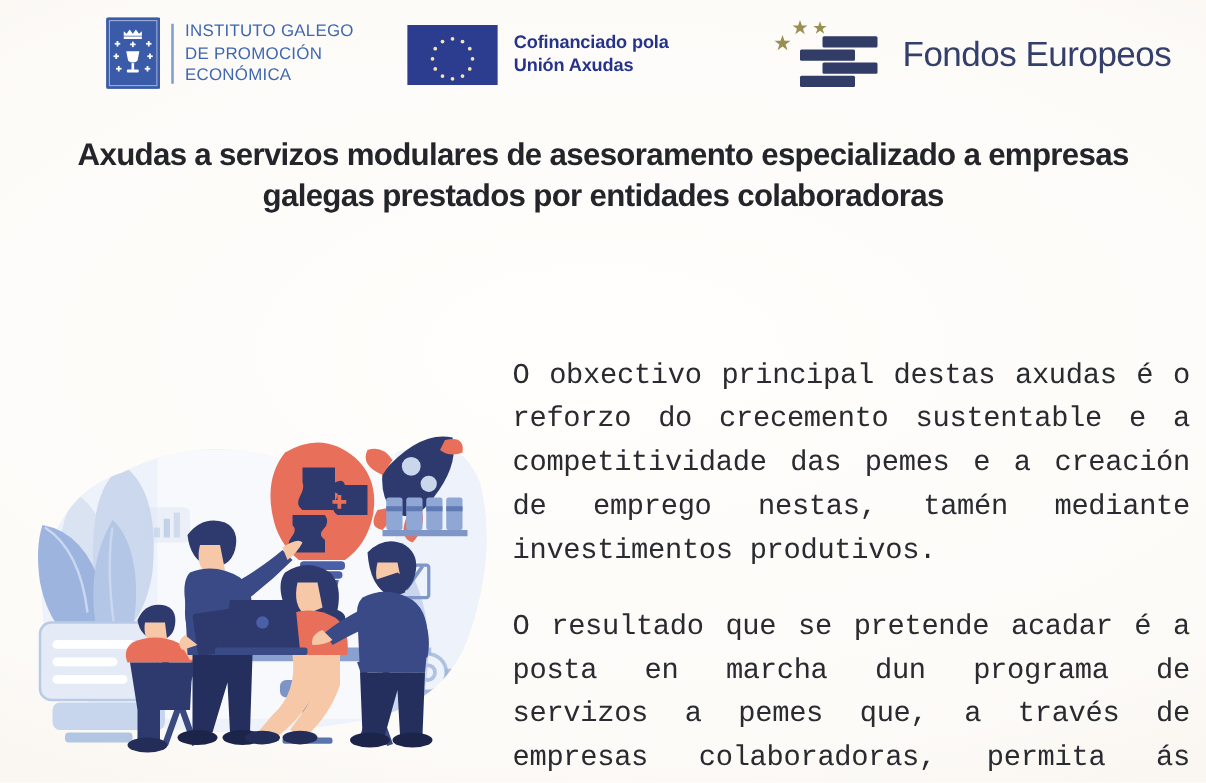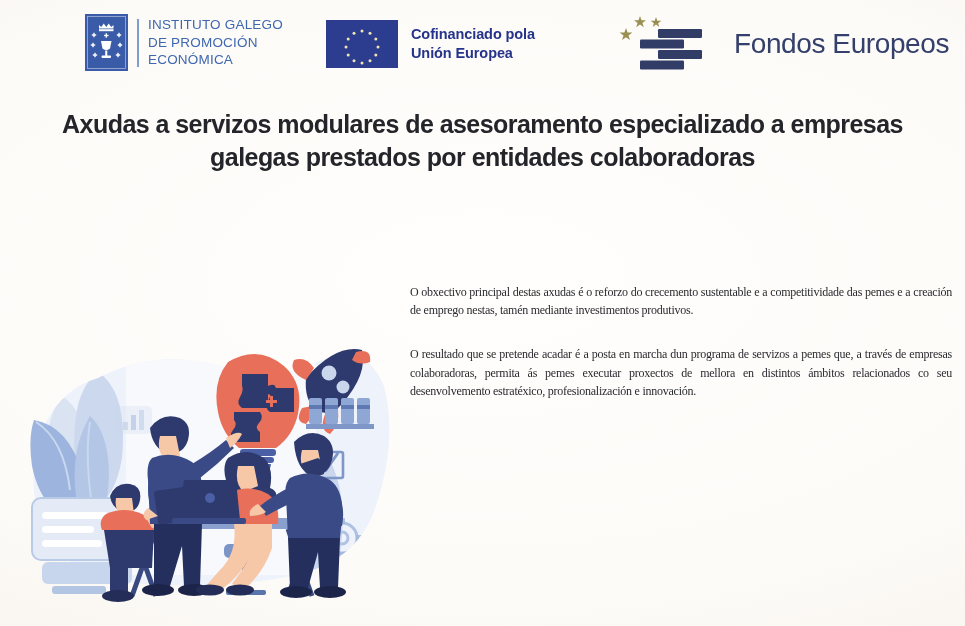--- a/index.html
+++ b/index.html
@@ -87,21 +87,21 @@
     white-space: pre-line;
     letter-spacing: -0.1px;
   }
 
   
   .fondos-block {
     position: absolute;
     left: 618px; top: 4px;
     display: flex;
     align-items: center;
-    gap: 24px;
+    gap: 12px;
   }
   .fondos-mark { width: 92px; height: 64px; flex: none; }
   .fondos-text {
     color: #34406b;
     font-size: 28px;
     letter-spacing: -0.4px;
     font-weight: 400;
   }
 
   
@@ -129,22 +129,22 @@
   .illustration svg { display: block; width: 100%; height: 100%; }
 
   
   .copy {
     position: absolute;
     left: 410px;
     top: 283px;
     width: 542px;
   }
   .copy p {
-    font-family: Liberation Serif, serif;
-    font-size: 12px;
+    font-family: Liberation Mono, monospace;
+    font-size: 23px;
     line-height: 1.52;
     color: #2a2b30;
     text-align: justify;
     letter-spacing: -0.25px;
   }
   .copy p + p { margin-top: 26px; }
 </style>
 </head>
 <body>
 
@@ -217,21 +217,21 @@
             <circle cx="36" cy="43" r="1.5"></circle>
             <circle cx="28" cy="40.8" r="1.5"></circle>
             <circle cx="22.2" cy="35.1" r="1.5"></circle>
             <circle cx="20" cy="27" r="1.5"></circle>
             <circle cx="22.2" cy="18.9" r="1.5"></circle>
             <circle cx="28" cy="13.2" r="1.5"></circle>
           </g>
         </svg>
       </div>
       <div class="eu-text">Cofinanciado pola
-Unión Europea</div>
+Unión Axudas</div>
     </div>
 
     <div class="fondos-block">
       <div class="fondos-mark">
         <svg viewBox="0 0 92 64" width="92" height="64" aria-hidden="true">
           <g fill="#9a8f52">
             <path d="M22 4 l1.5 4.3 4.5 0 -3.6 2.7 1.4 4.3 -3.8-2.7 -3.8 2.7 1.4-4.3 -3.6-2.7 4.5 0 z"></path>
             <path d="M38 5 l1.3 3.8 4 0 -3.2 2.4 1.2 3.8 -3.3-2.4 -3.3 2.4 1.2-3.8 -3.2-2.4 4 0 z"></path>
             <path d="M8 16 l1.6 4.6 4.8 0 -3.9 2.9 1.5 4.6 -4-2.9 -4 2.9 1.5-4.6 -3.9-2.9 4.8 0 z"></path>
           </g>

